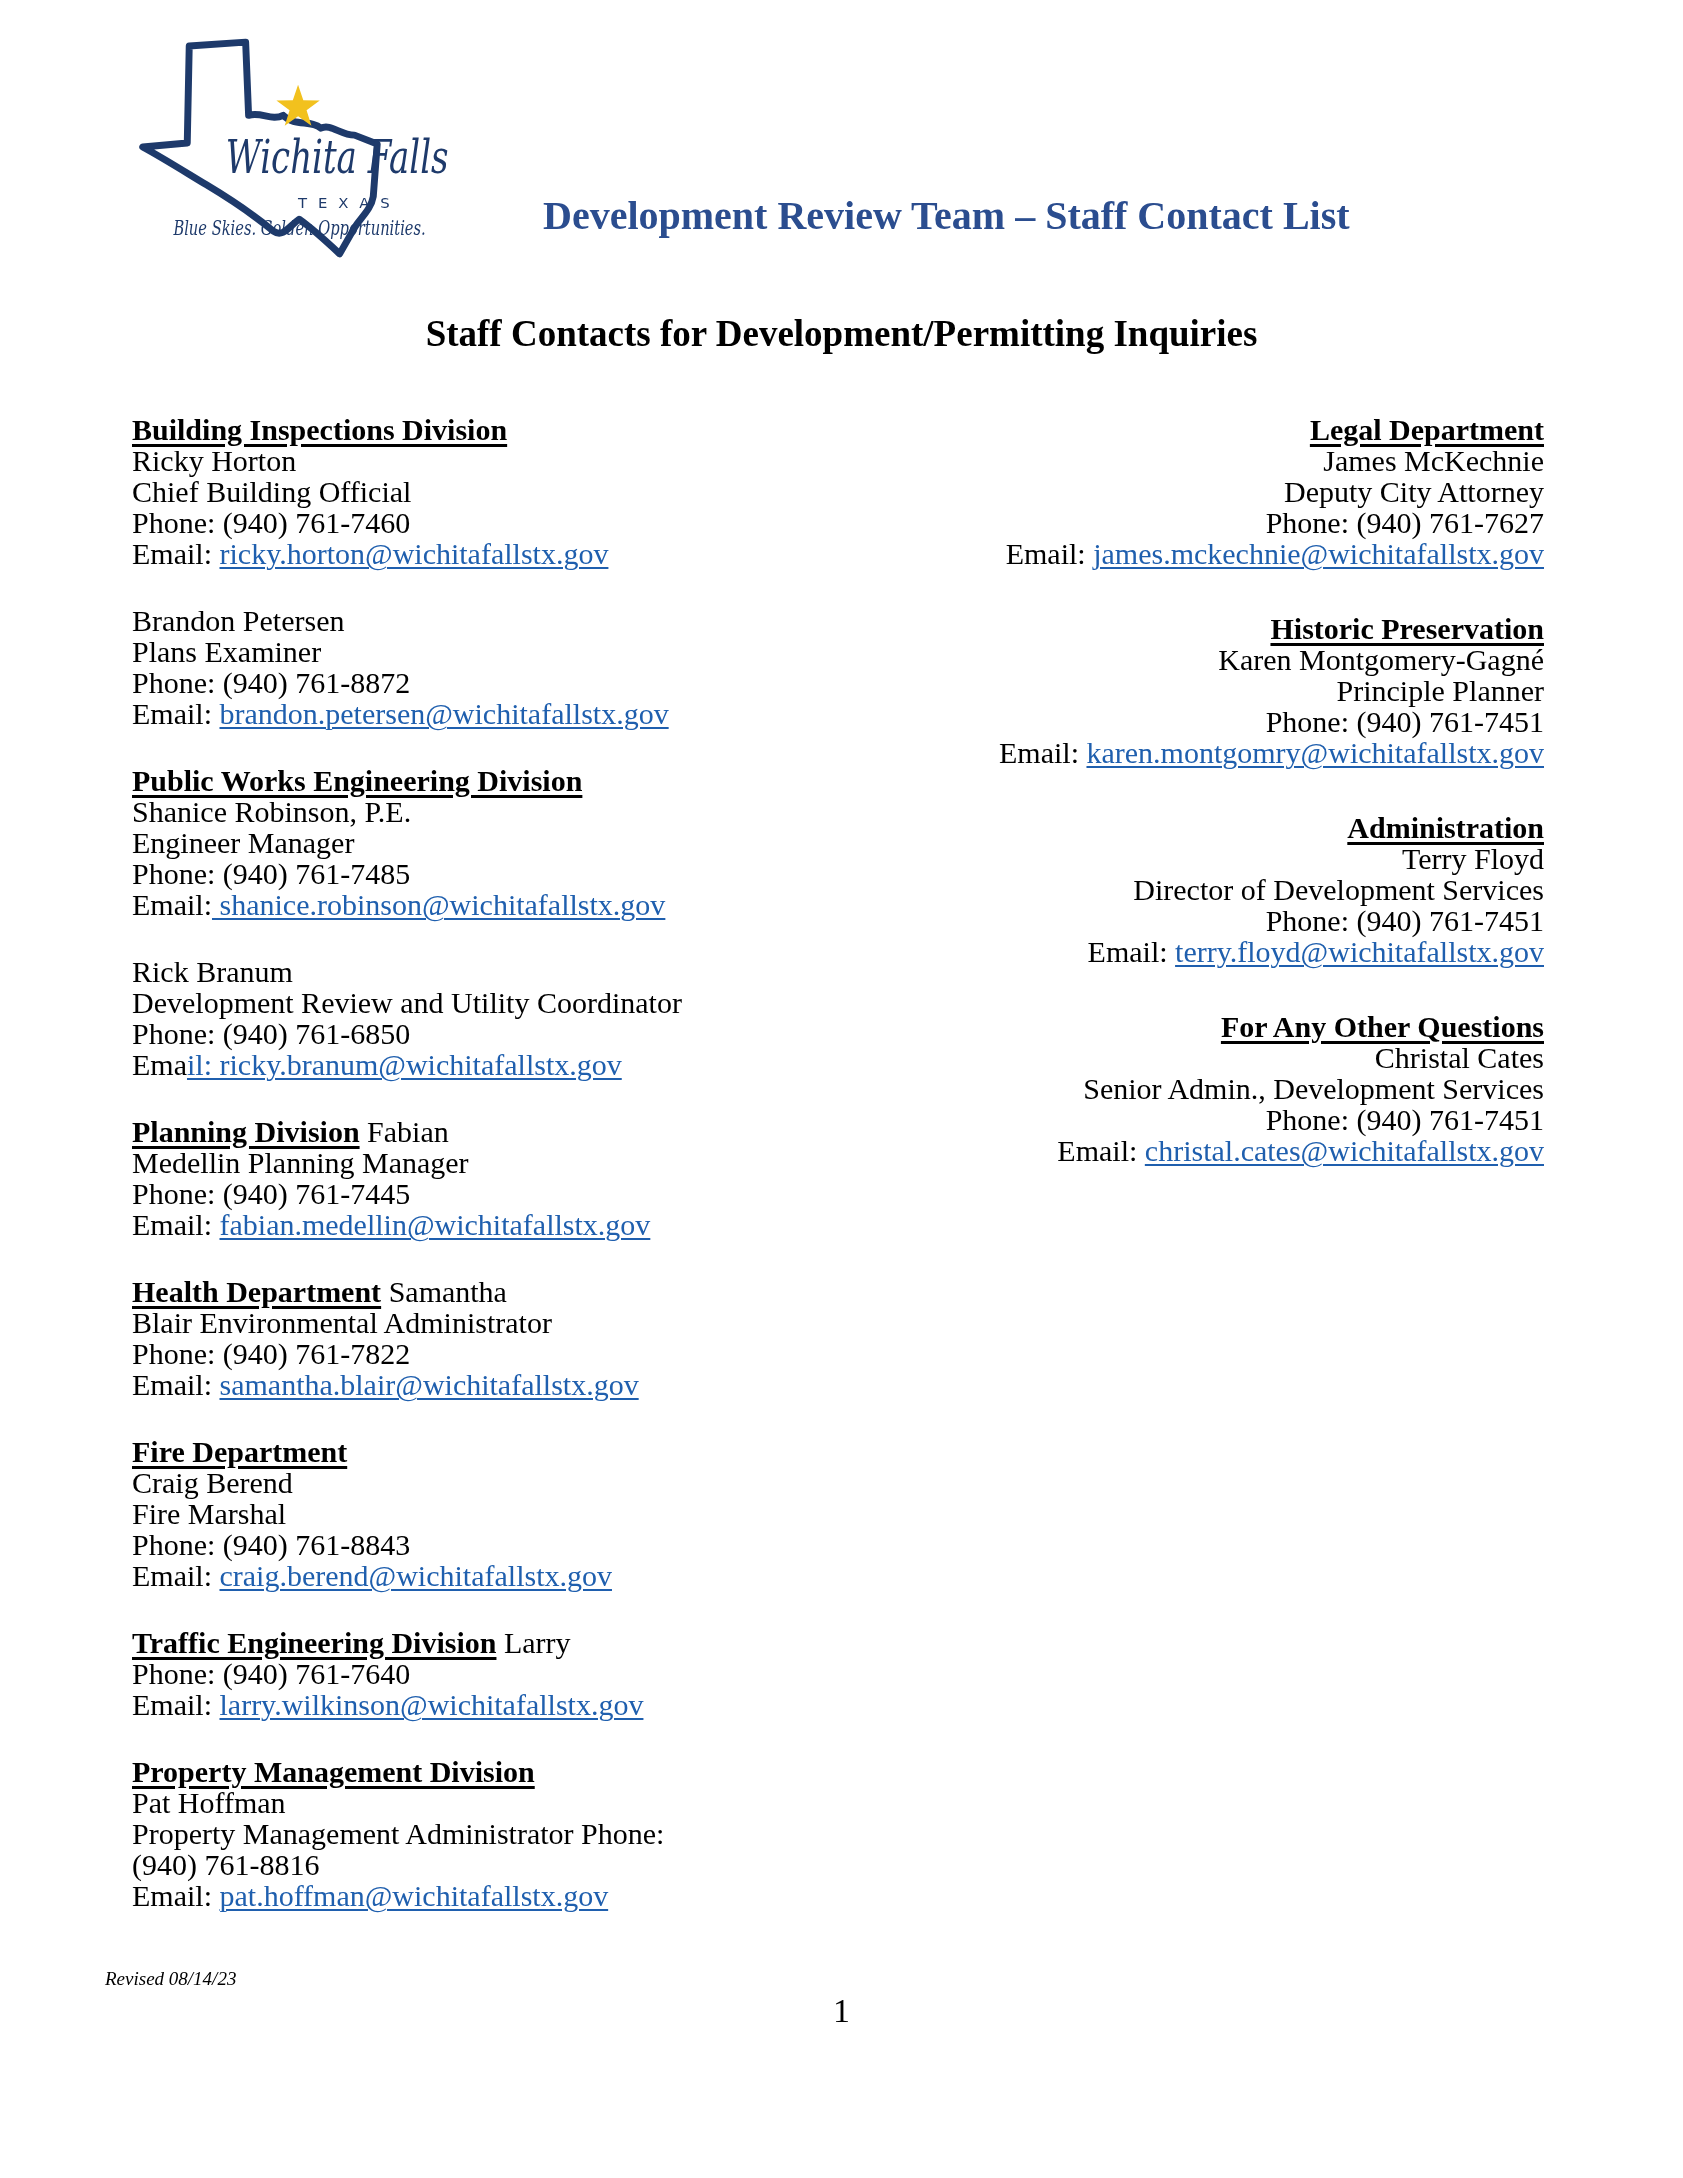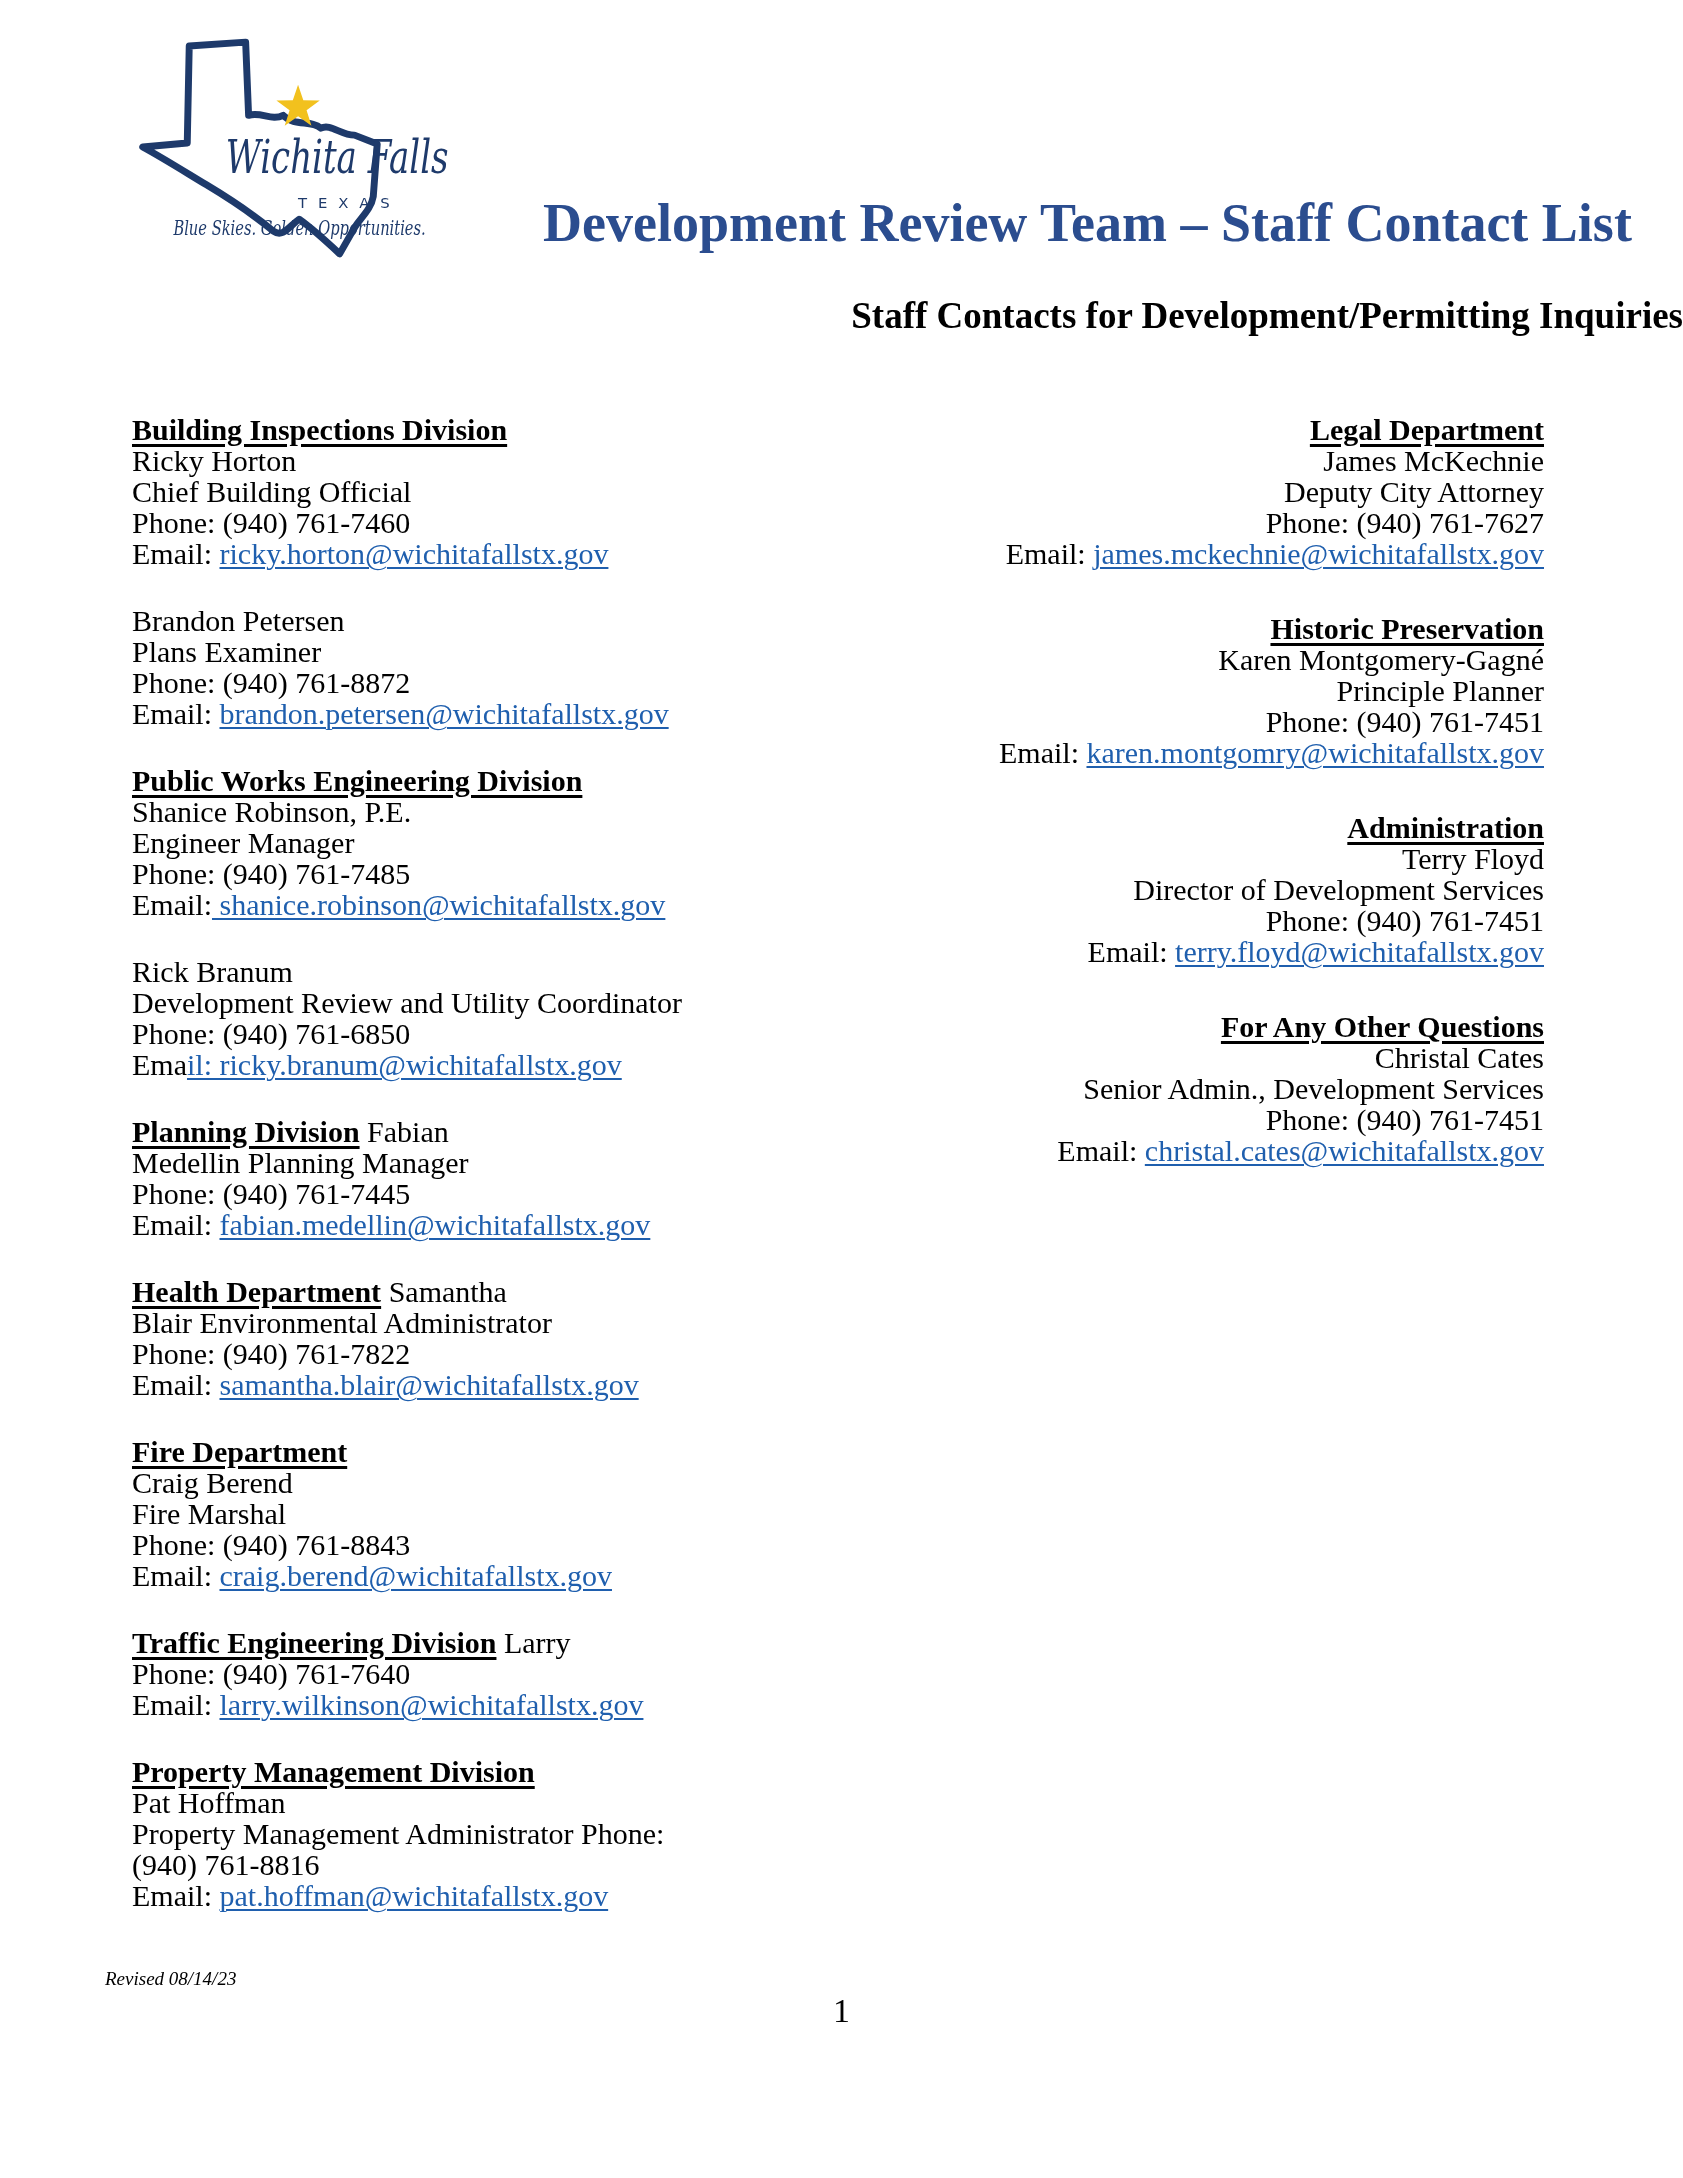--- a/index.html
+++ b/index.html
@@ -3,25 +3,25 @@
 <meta charset="utf-8">
 <style>
   html,body{margin:0;padding:0;background:#ffffff;}
   .page{
     position:relative;width:1683px;height:2178px;background:#ffffff;
     font-family:"Liberation Serif", serif;color:#000;overflow:hidden;
   }
   .logo{position:absolute;left:117px;top:22px;width:376px;height:248px;}
   .doc-title{
     position:absolute;left:543px;top:192px;width:970px;
-    font-size:54px;font-weight:bold;color:var(--title-blue,#2b4d8f);
+    font-size:40px;font-weight:bold;color:var(--title-blue,#2b4d8f);
     white-space:nowrap;
   }
   .subtitle{
-    position:absolute;left:0;top:294px;width:1683px;text-align:right;
+    position:absolute;left:0;top:312px;width:1683px;text-align:center;
     font-size:37px;font-weight:bold;white-space:nowrap;
   }
   .col{position:absolute;top:414px;width:683px;font-size:30px;line-height:31px;}
   .col-left{left:132px;}
   .col-right{left:861px;}
   .block{margin-bottom:36px;}
   .col-right .block{margin-bottom:44px;text-align:right;}
   .line{white-space:nowrap;}
   .heading{
     font-weight:bold;text-decoration:underline;

